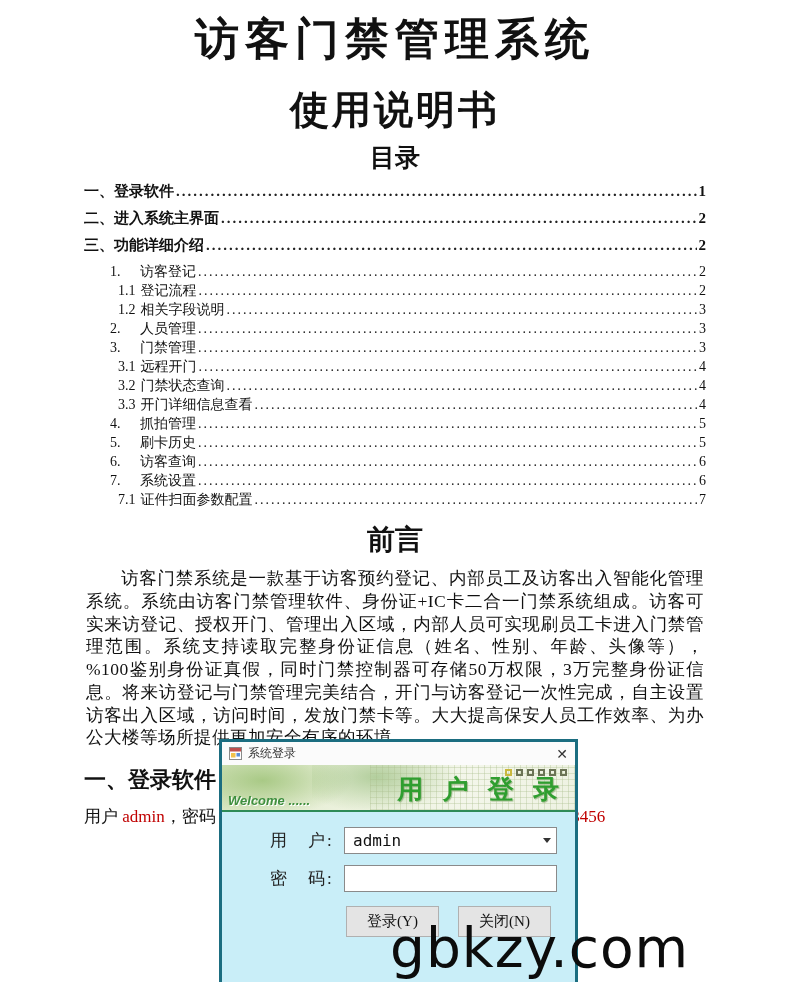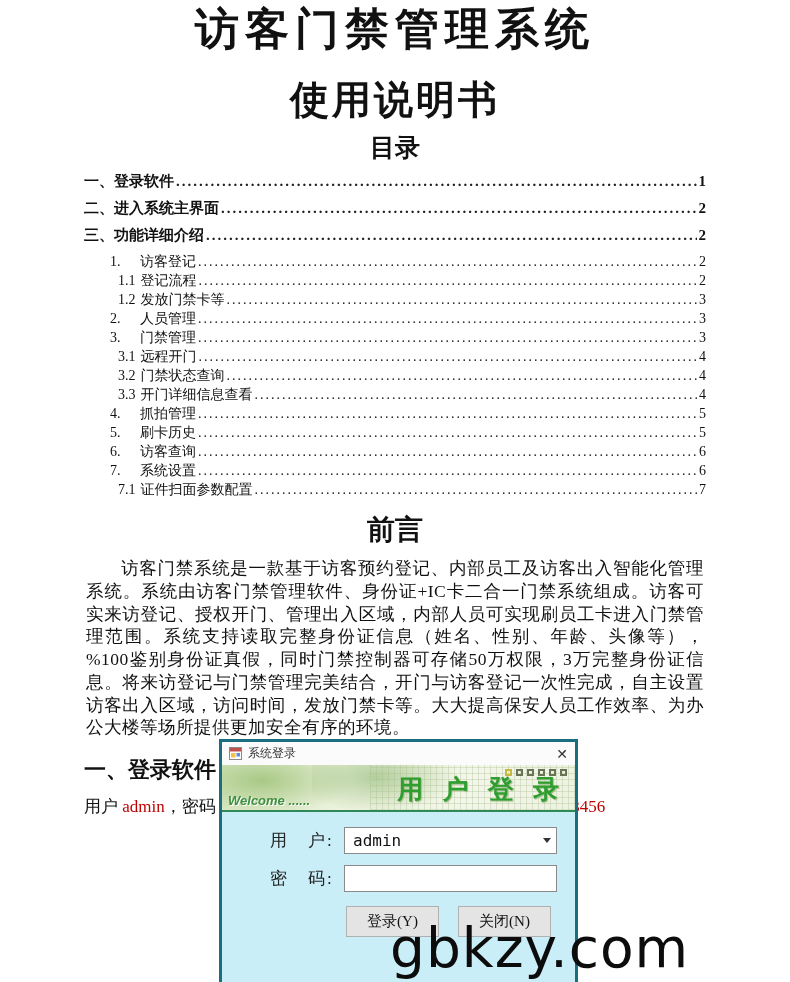--- a/index.html
+++ b/index.html
@@ -3,21 +3,21 @@
 <meta charset="utf-8">
 <style>
   * { margin:0; padding:0; box-sizing:border-box; }
   html,body { background:#ffffff; }
   .page {
     position:relative; width:790px; height:982px; margin:0 auto;
     background:#ffffff; overflow:hidden;
     font-family:"Liberation Serif","DejaVu Serif",serif; color:#111;
   }
   
-  .doc-title { text-align:center; font-weight:bold; font-size:44px; letter-spacing:6px; }
+  .doc-title { text-align:center; font-weight:bold; font-size:44px; letter-spacing:6px; padding-top:10px; }
   .doc-subtitle { text-align:center; font-weight:bold; font-size:39px; letter-spacing:3px; margin-top:14px; }
   .toc-title { text-align:center; font-weight:600; font-size:25px; margin-top:4px; }
   
   .toc { margin:8px 84px 0 84px; }
   .toc-row { display:flex; align-items:baseline; white-space:nowrap; }
   .toc-row.lvl1 { font-weight:bold; font-size:15px; margin:8px 0; }
   .toc-row.lvl2 { font-size:14px; margin:1px 0 1px 26px; }
   .toc-row.lvl3 { font-size:14px; margin:1px 0 1px 34px; }
   .toc-row .num { flex:0 0 auto; }
   .toc-row.lvl2 .num { display:inline-block; min-width:30px; }
@@ -130,21 +130,21 @@
         <span class="pg">2</span>
       </div>
       <div class="toc-row lvl3">
         <span class="num">1.1</span>
         <span>登记流程</span>
         <span class="leader">............................................................................................................................................................................................................................</span>
         <span class="pg">2</span>
       </div>
       <div class="toc-row lvl3">
         <span class="num">1.2</span>
-        <span>发放门禁卡等</span>
+        <span>相关字段说明</span>
         <span class="leader">............................................................................................................................................................................................................................</span>
         <span class="pg">3</span>
       </div>
       <div class="toc-row lvl2">
         <span class="num">2.</span>
         <span>人员管理</span>
         <span class="leader">............................................................................................................................................................................................................................</span>
         <span class="pg">3</span>
       </div>
       <div class="toc-row lvl2">

